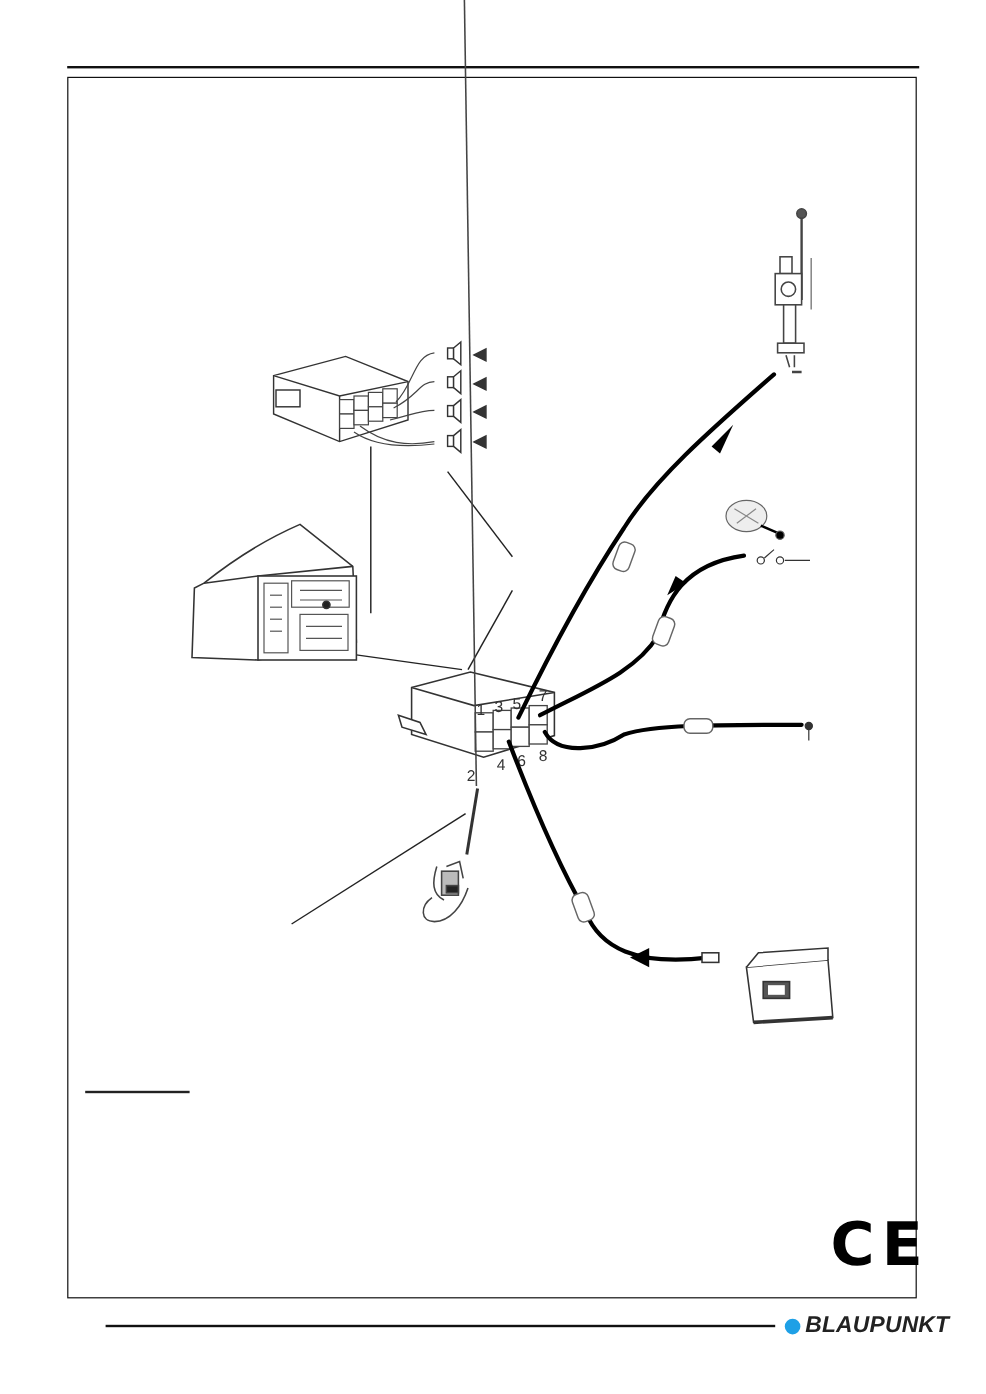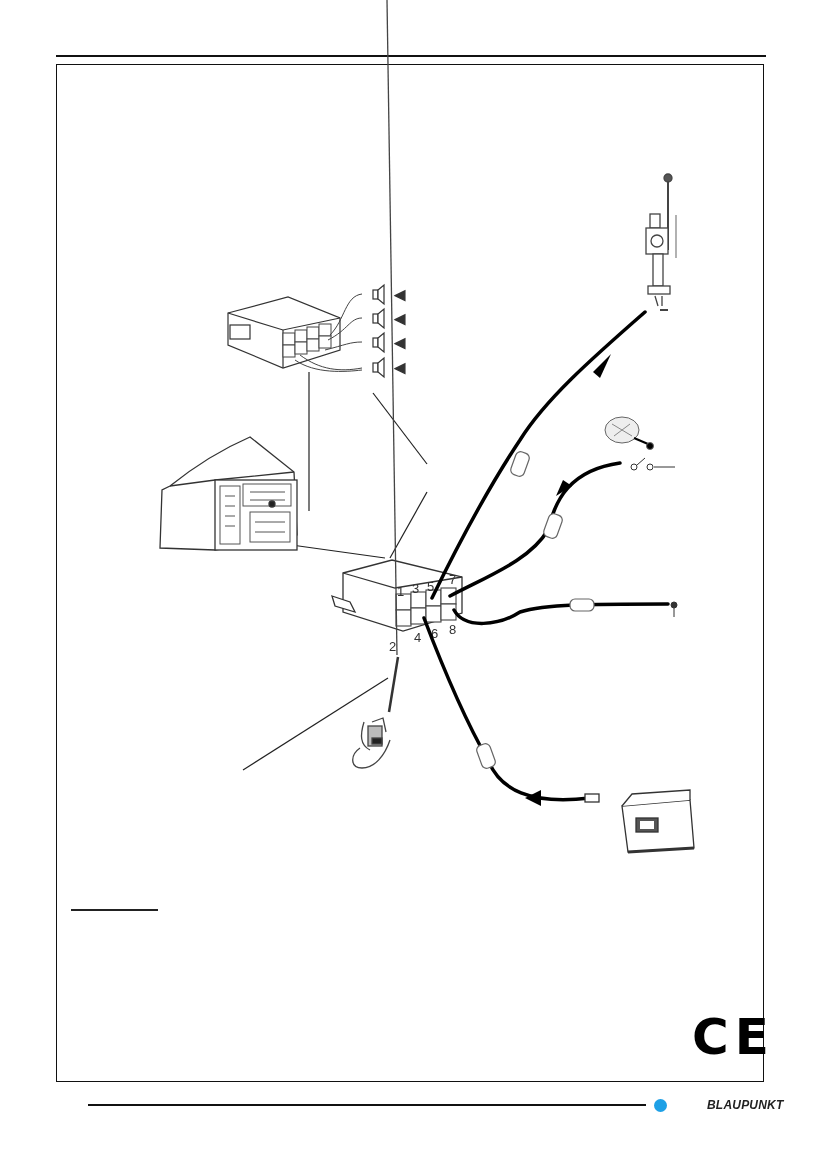--- a/index.html
+++ b/index.html
@@ -3,21 +3,21 @@
 <meta charset="utf-8">
 <style>
   html, body { margin: 0; padding: 0; background: #ffffff; }
   body { width: 822px; height: 1162px; position: relative; overflow: hidden; font-family: "Liberation Sans", sans-serif; }
   .top-rule { position: absolute; left: 56px; top: 55px; width: 710px; height: 2px; background: #111; }
   .frame { position: absolute; left: 56px; top: 64px; width: 708px; height: 1018px; border: 1.5px solid #111; box-sizing: border-box; }
   .section-rule { position: absolute; left: 71px; top: 909px; width: 87px; height: 2px; background: #222; }
   .bottom-rule { position: absolute; left: 88px; top: 1104px; width: 558px; height: 1.5px; background: #111; }
   .logo { position: absolute; left: 654px; top: 1095px; height: 20px; display: flex; align-items: center; gap: 4px; }
   .logo-dot { width: 13px; height: 13px; border-radius: 50%; background: #1ea0e6; display: inline-block; }
-  .logo-text { font-family: "Liberation Sans", sans-serif; font-weight: bold; font-style: italic; font-size: 12px; color: #222; letter-spacing: 0.2px; margin-left: 36px; }
+  .logo-text { font-family: "Liberation Sans", sans-serif; font-weight: bold; font-style: italic; font-size: 19px; color: #222; letter-spacing: 0.2px; }
   .ce { position: absolute; left: 664px; top: 1012px; font-family: "DejaVu Sans", sans-serif; font-size: 50px; font-weight: bold; letter-spacing: 6px; color: #000; line-height: 1; margin-left: 28px; }
   svg.diagram { position: absolute; left: 0; top: 0; }
   .pin { font-family: "Liberation Sans", sans-serif; font-size: 13px; fill: #333; }
 </style>
 </head>
 <body>
 
 <div class="top-rule"></div>
 <div class="frame"></div>
 

